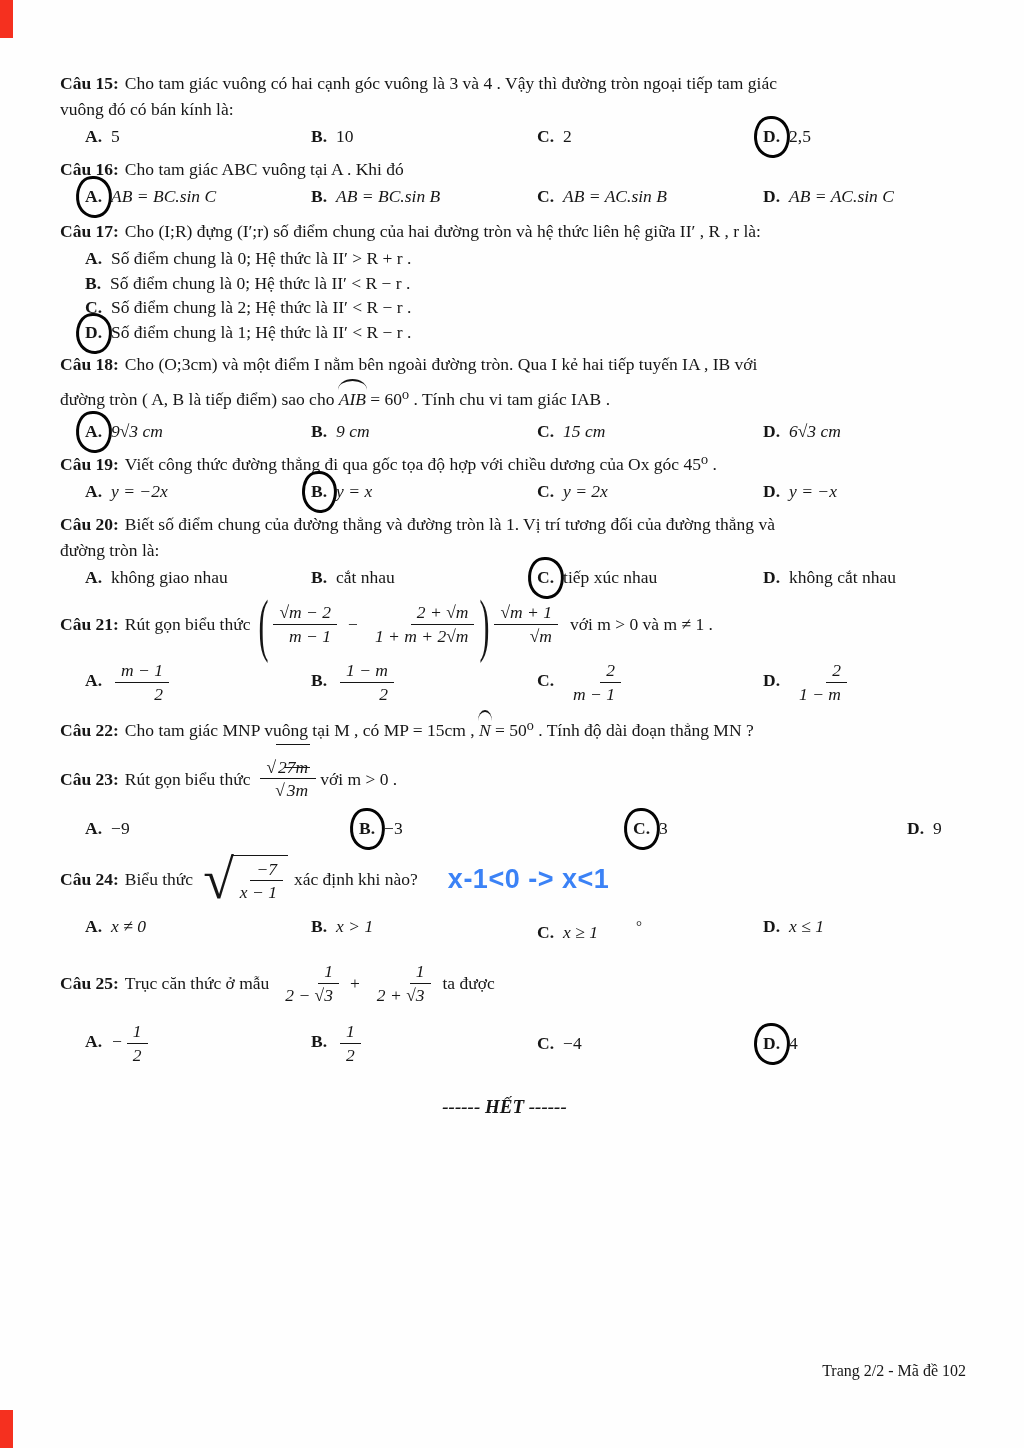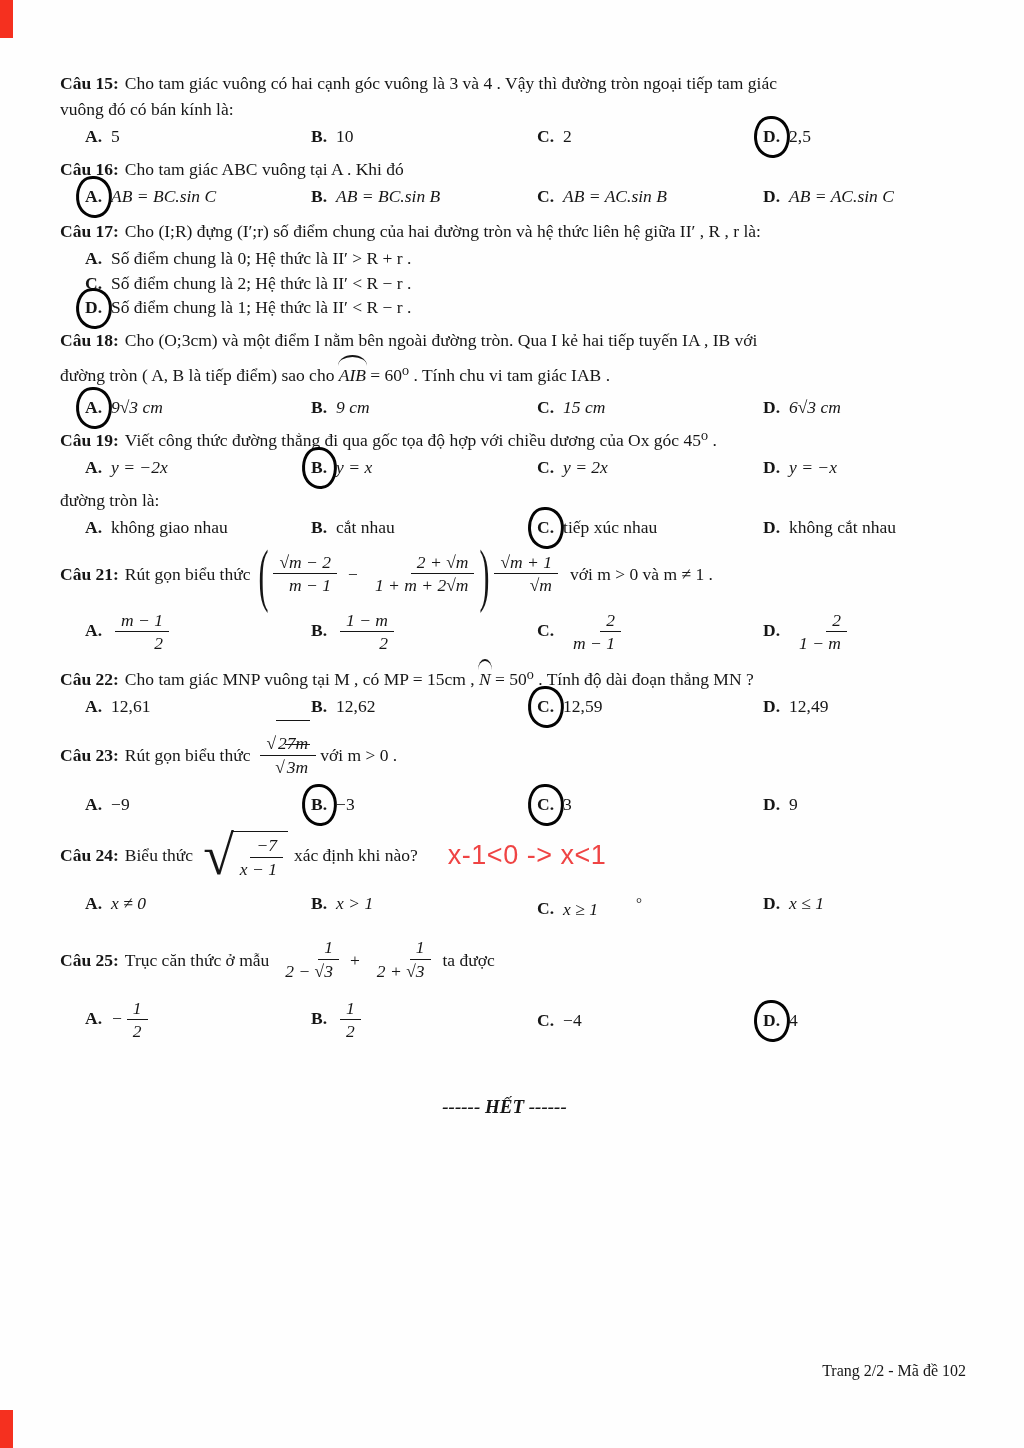--- a/index.html
+++ b/index.html
@@ -44,22 +44,22 @@
   
   .bigp{display:inline-block;font-size:30px;transform:scaleY(2.35);
         font-weight:400;line-height:0;vertical-align:middle;margin:0 1px;}
   .fxrow{display:flex;align-items:center;flex-wrap:nowrap;}
   .fxrow .gap{margin:0 7px;}
   
   .hat{position:relative;font-style:italic;display:inline-block;}
   .hat::before{content:"";position:absolute;left:-1px;right:-1px;top:-7px;height:9px;
     border-top:2.3px solid #151515;border-radius:50% 50% 0 0 / 100% 100% 0 0;}
   
-  .annot{font-family:"Liberation Sans","DejaVu Sans",sans-serif;font-weight:400;
-         font-size:27px;letter-spacing:.5px;color:#ef4444;margin-left:30px;
+  .annot{font-family:"Liberation Sans","DejaVu Sans",sans-serif;font-weight:700;
+         font-size:27px;letter-spacing:.5px;color:#3b82f6;margin-left:30px;
          vertical-align:middle;white-space:nowrap;}
   .stray{margin-left:38px;font-size:15px;vertical-align:super;}
   
   .het{position:absolute;left:0;right:15px;top:1094px;text-align:center;
        font-weight:bold;font-style:italic;font-size:19px;}
   .pageinfo{position:absolute;right:58px;top:1358px;font-size:16px;}
   
   .redbar{position:absolute;left:0;width:13px;height:38px;background:#f5301f;}
   .redbar.top{top:0;}
   .redbar.bot{bottom:0;}
@@ -88,20 +88,21 @@
       <span class="opt"><span class="letter">B.</span><span class="mathi">AB = BC.sin B</span></span>
       <span class="opt"><span class="letter">C.</span><span class="mathi">AB = AC.sin B</span></span>
       <span class="opt"><span class="letter">D.</span><span class="mathi">AB = AC.sin C</span></span>
     </div>
   </div>
 
   <div class="q tallq">
     <p class="qline"><b class="qlabel">Câu 17:</b><span>Cho (I;R) đựng (I′;r) số điểm chung của hai đường tròn và hệ thức liên hệ giữa II′ , R , r là:</span></p>
     <div class="optcol">
       <p class="optline"><span class="letter">A.</span><span>Số điểm chung là 0; Hệ thức là II′ &gt; R + r .</span></p>
+      <p class="optline"><span class="letter">B.</span><span>Số điểm chung là 0; Hệ thức là II′ &lt; R − r .</span></p>
       <p class="optline"><span class="letter">C.</span><span>Số điểm chung là 2; Hệ thức là II′ &lt; R − r .</span></p>
       <p class="optline"><span class="letter circled">D.</span><span>Số điểm chung là 1; Hệ thức là II′ &lt; R − r .</span></p>
     </div>
   </div>
 
   <div class="q">
     <p class="qline"><b class="qlabel">Câu 18:</b><span>Cho (O;3cm) và một điểm I nằm bên ngoài đường tròn. Qua I kẻ hai tiếp tuyến IA , IB với</span></p>
     <p class="qline" style="margin-top:9px;"><span>đường tròn ( A, B là tiếp điểm) sao cho </span><span class="hat">AIB</span><span> = 60⁰ . Tính chu vi tam giác IAB .</span></p>
     <div class="opts" style="margin-top:6px;">
       <span class="opt"><span class="letter circled">A.</span><span class="mathi">9√3 cm</span></span>
@@ -115,20 +116,21 @@
     <p class="qline"><b class="qlabel">Câu 19:</b><span>Viết công thức đường thẳng đi qua gốc tọa độ hợp với chiều dương của Ox góc 45⁰ .</span></p>
     <div class="opts">
       <span class="opt"><span class="letter">A.</span><span class="mathi">y = −2x</span></span>
       <span class="opt"><span class="letter circled">B.</span><span class="mathi">y = x</span></span>
       <span class="opt"><span class="letter">C.</span><span class="mathi">y = 2x</span></span>
       <span class="opt"><span class="letter">D.</span><span class="mathi">y = −x</span></span>
     </div>
   </div>
 
   <div class="q">
+    <p class="qline"><b class="qlabel">Câu 20:</b><span>Biết số điểm chung của đường thẳng và đường tròn là 1. Vị trí tương đối của đường thẳng và</span></p>
     <p class="qline">đường tròn là:</p>
     <div class="opts">
       <span class="opt"><span class="letter">A.</span><span>không giao nhau</span></span>
       <span class="opt"><span class="letter">B.</span><span>cắt nhau</span></span>
       <span class="opt"><span class="letter circled">C.</span><span>tiếp xúc nhau</span></span>
       <span class="opt"><span class="letter">D.</span><span>không cắt nhau</span></span>
     </div>
   </div>
 
   <div class="q" style="margin-top:12px;">
@@ -167,39 +169,33 @@
           </span></span>
       <span class="opt"><span class="letter">D.</span><span class="frac">
             <span class="num">2</span>
             <span class="den">1 − m</span>
           </span></span>
     </div>
   </div>
 
   <div class="q" style="margin-top:12px;">
     <p class="qline"><b class="qlabel">Câu 22:</b><span>Cho tam giác MNP vuông tại M , có MP = 15cm , </span><span class="hat">N</span><span> = 50⁰ . Tính độ dài đoạn thẳng MN ?</span></p>
-    <div class="opts">
-      <span class="opt"><span class="letter">A.</span><span>12,61</span></span>
-      <span class="opt"><span class="letter">B.</span><span>12,62</span></span>
-      <span class="opt"><span class="letter circled">C.</span><span>12,59</span></span>
-      <span class="opt"><span class="letter">D.</span><span>12,49</span></span>
-    </div>
   </div>
 
   <div class="q" style="margin-top:14px;">
     <div class="fxrow">
       <b class="qlabel">Câu 23:</b>
       <span>Rút gọn biểu thức</span>
       <span class="frac upright" style="margin-left:10px;">
         <span class="num"><span class="rsign">√</span><span class="radicand">27m</span></span>
         <span class="den"><span class="rsign">√</span><span class="radicand">3m</span></span>
       </span>
       <span style="margin-left:0;">với m &gt; 0 .</span>
     </div>
-    <div class="opts" style="margin-top:14px;">
+    <div class="opts" style="margin-top:14px;gap:48px;">
       <span class="opt"><span class="letter">A.</span><span>−9</span></span>
       <span class="opt"><span class="letter circled">B.</span><span>−3</span></span>
       <span class="opt"><span class="letter circled">C.</span><span>3</span></span>
       <span class="opt"><span class="letter">D.</span><span>9</span></span>
     </div>
   </div>
 
   <div class="q" style="margin-top:14px;">
     <div class="fxrow">
       <b class="qlabel">Câu 24:</b>

